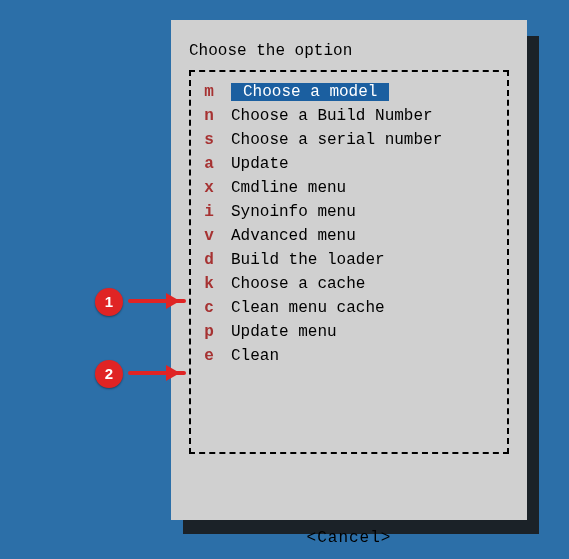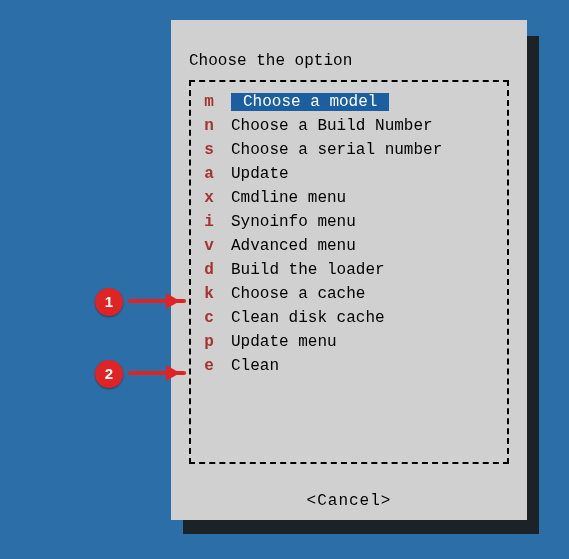--- a/index.html
+++ b/index.html
@@ -47,21 +47,21 @@
     left:0;top:0;
     width:356px;
     height:500px;
     background:var(--panel);
     color:var(--text);
     box-sizing:border-box;
     padding:18px 16px 12px 16px;
   }
 
   .title{
-    margin:14px 2px 10px 2px;
+    margin:4px 2px 10px 2px;
     white-space:pre;
   }
 
   
   .inner{
     margin:0 2px;
     border:2px dashed #000;
     height:384px;
     box-sizing:border-box;
     padding:8px 12px 8px 10px;
@@ -92,20 +92,21 @@
   .buttons{
     display:flex;
     gap:40px;
     justify-content:center;
     margin-top:28px;
   }
   .btn{
     letter-spacing:1px;
     white-space:pre;
     cursor:pointer;
+    margin-top:47px;
   }
   .btn.ok{
     background:var(--sel-bg);
     color:var(--sel-text);
     padding:0 4px;
   }
   .btn.ok .ul{
     text-decoration:underline;
     text-decoration-color:var(--ok-underline);
     text-decoration-thickness:2px;
@@ -176,21 +177,21 @@
         <div class="row">
           <span class="key">d</span>
           <span class="label">Build the loader</span>
         </div>
         <div class="row">
           <span class="key">k</span>
           <span class="label">Choose a cache</span>
         </div>
         <div class="row">
           <span class="key">c</span>
-          <span class="label">Clean disk cache</span>
+          <span class="label">Clean menu cache</span>
         </div>
         <div class="row">
           <span class="key">p</span>
           <span class="label">Update menu</span>
         </div>
         <div class="row">
           <span class="key">e</span>
           <span class="label">Clean</span>
         </div>
       </div>

